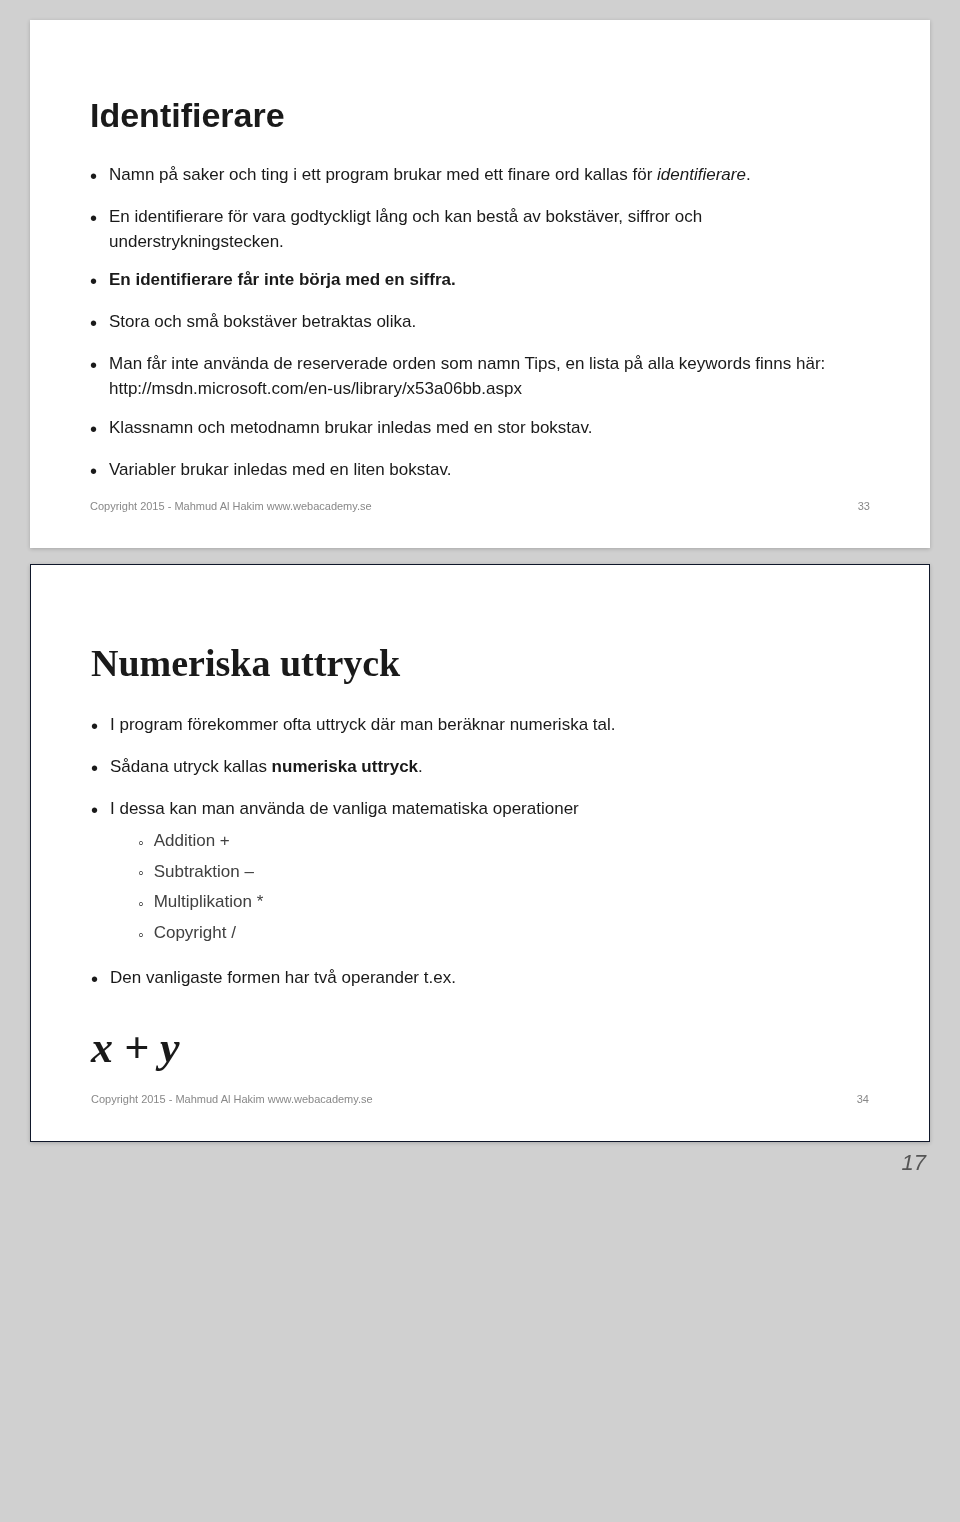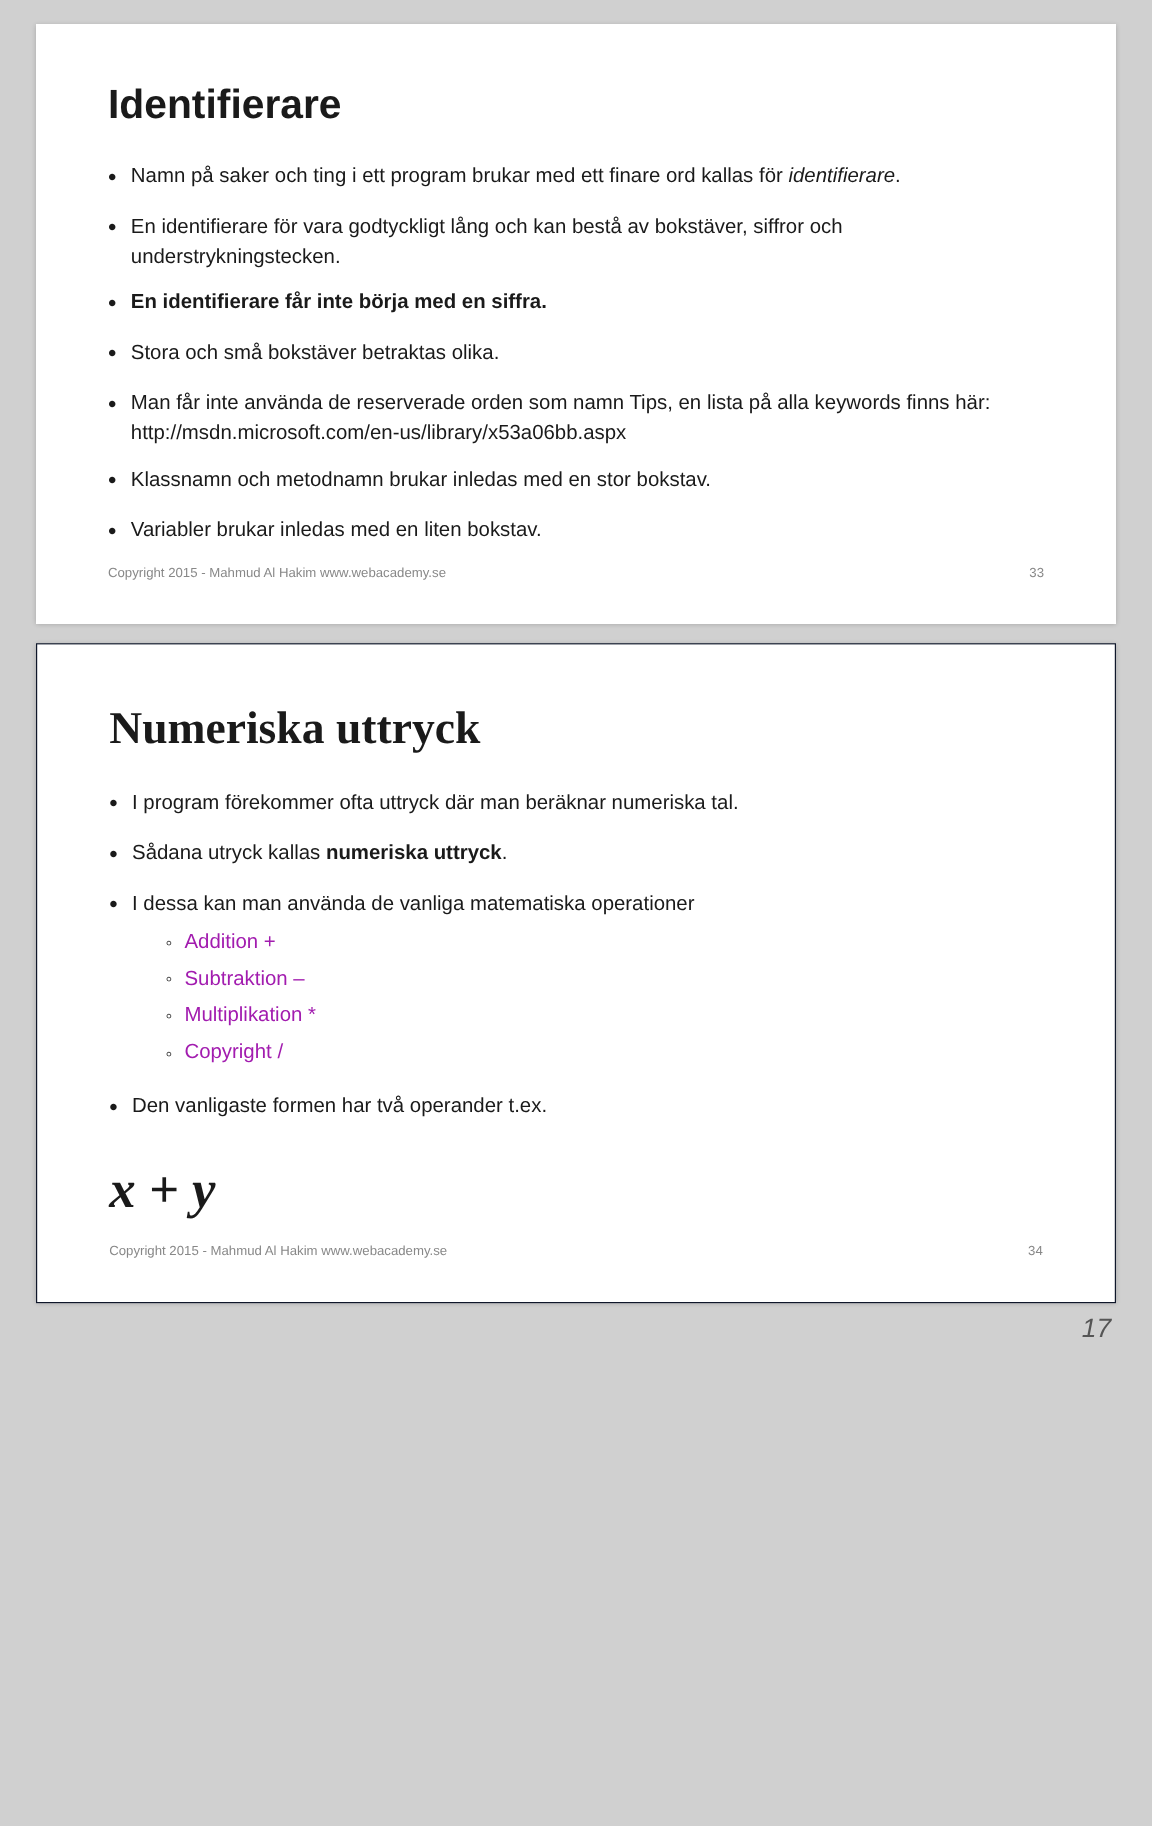--- a/index.html
+++ b/index.html
@@ -16,21 +16,21 @@
       display: flex;
       flex-direction: column;
       align-items: center;
       padding: 20px 0;
       gap: 16px;
     }
 
     .slide {
       background: #ffffff;
       width: 900px;
-      padding: 48px 60px 36px 60px;
+      padding: 76px 60px 36px 60px;
       position: relative;
       box-shadow: 0 1px 4px rgba(0,0,0,0.2);
     }
 
     
     .slide-1 .slide-title {
       font-size: 34px;
       font-weight: bold;
       color: #1a1a1a;
       margin-bottom: 28px;
@@ -93,21 +93,21 @@
       list-style: none;
       margin-left: 28px;
       margin-top: 8px;
     }
 
     .sub-list li {
       display: flex;
       align-items: flex-end;
       margin-bottom: 6px;
       font-size: 17px;
-      color: #a21caf;
+      color: #404040;
       line-height: 1.45;
     }
 
     .sub-list li::before {
       content: "◦";
       font-size: 16px;
       margin-right: 10px;
       margin-top: 1px;
       flex-shrink: 0;
       color: #1a1a1a;

